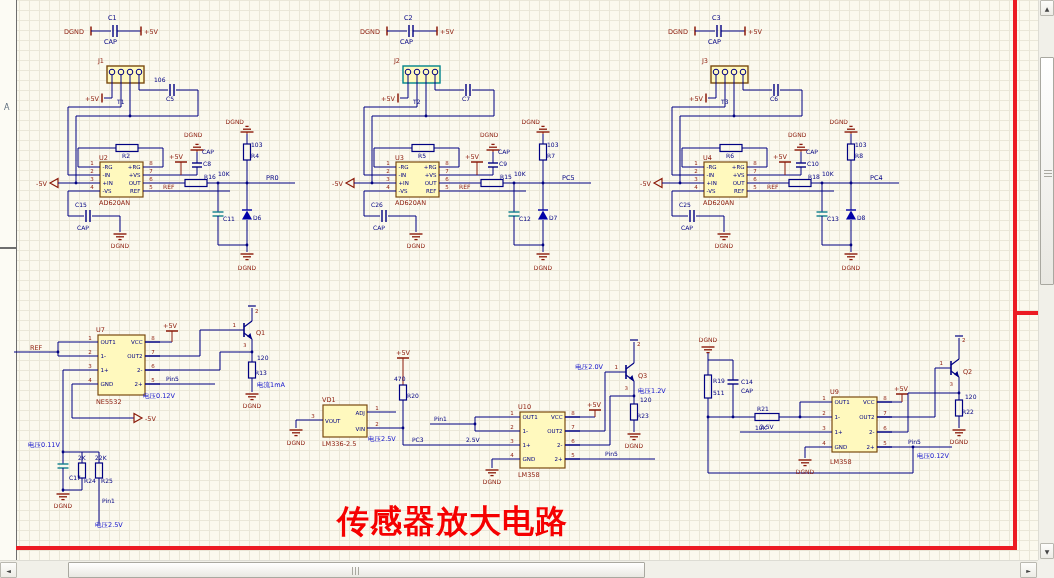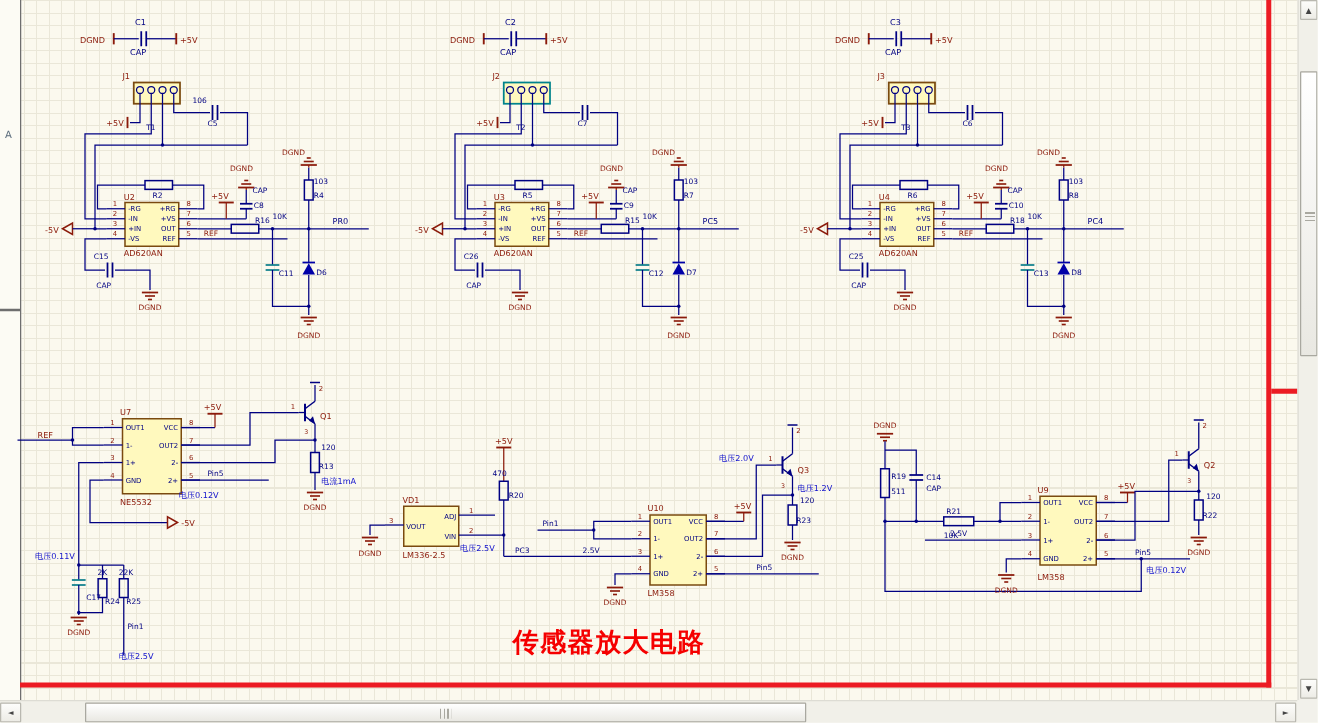--- a/index.html
+++ b/index.html
@@ -16,23 +16,23 @@
     background:#FCFBF4;border-right:1.5px solid #6E6E6E;}
   #zone-label{position:absolute;left:4px;top:103px;font-size:8px;color:#5A6B7B;}
   #zone-divider{position:absolute;left:0;top:247px;width:16px;height:2px;background:#6E6E6E;}
   
   .sheet-border{position:absolute;background:#EC1B23;}
   #border-v{left:1013px;top:0;width:4px;height:550px;}
   #border-h{left:16px;top:546px;width:1001px;height:4px;}
   #border-tick{left:1017px;top:311px;width:21px;height:4px;}
   #schematic{position:absolute;left:0;top:0;}
   #schematic text{font-family:"DejaVu Sans",sans-serif;}
-  #sheet-title{position:absolute;left:337px;top:500px;width:300px;text-align:center;
+  #sheet-title{position:absolute;left:337px;top:500px;width:300px;text-align:left;
     font-family:Liberation Serif, serif;font-weight:bold;
-    font-size:21px;letter-spacing:1px;color:#F50000;white-space:nowrap;}
+    font-size:32px;letter-spacing:1px;color:#F50000;white-space:nowrap;}
   
   .sb-track{position:absolute;background:#F1F0E9;}
   #hscroll{left:0;top:560px;width:1038px;height:18px;border-top:1px solid #DDDCD4;}
   #vscroll{left:1038px;top:0;width:16px;height:560px;border-left:1px solid #DDDCD4;}
   .sb-btn{position:absolute;background:linear-gradient(#FDFDFB,#EDECE6);
     border:1px solid #B9B8B0;border-radius:1px;display:flex;align-items:center;
     justify-content:center;font-size:6px;color:#444;box-sizing:border-box;}
   #h-left{left:0;top:1px;width:17px;height:16px;}
   #h-right{left:1020px;top:1px;width:17px;height:16px;}
   #v-up{left:1px;top:0;width:14px;height:16px;}

